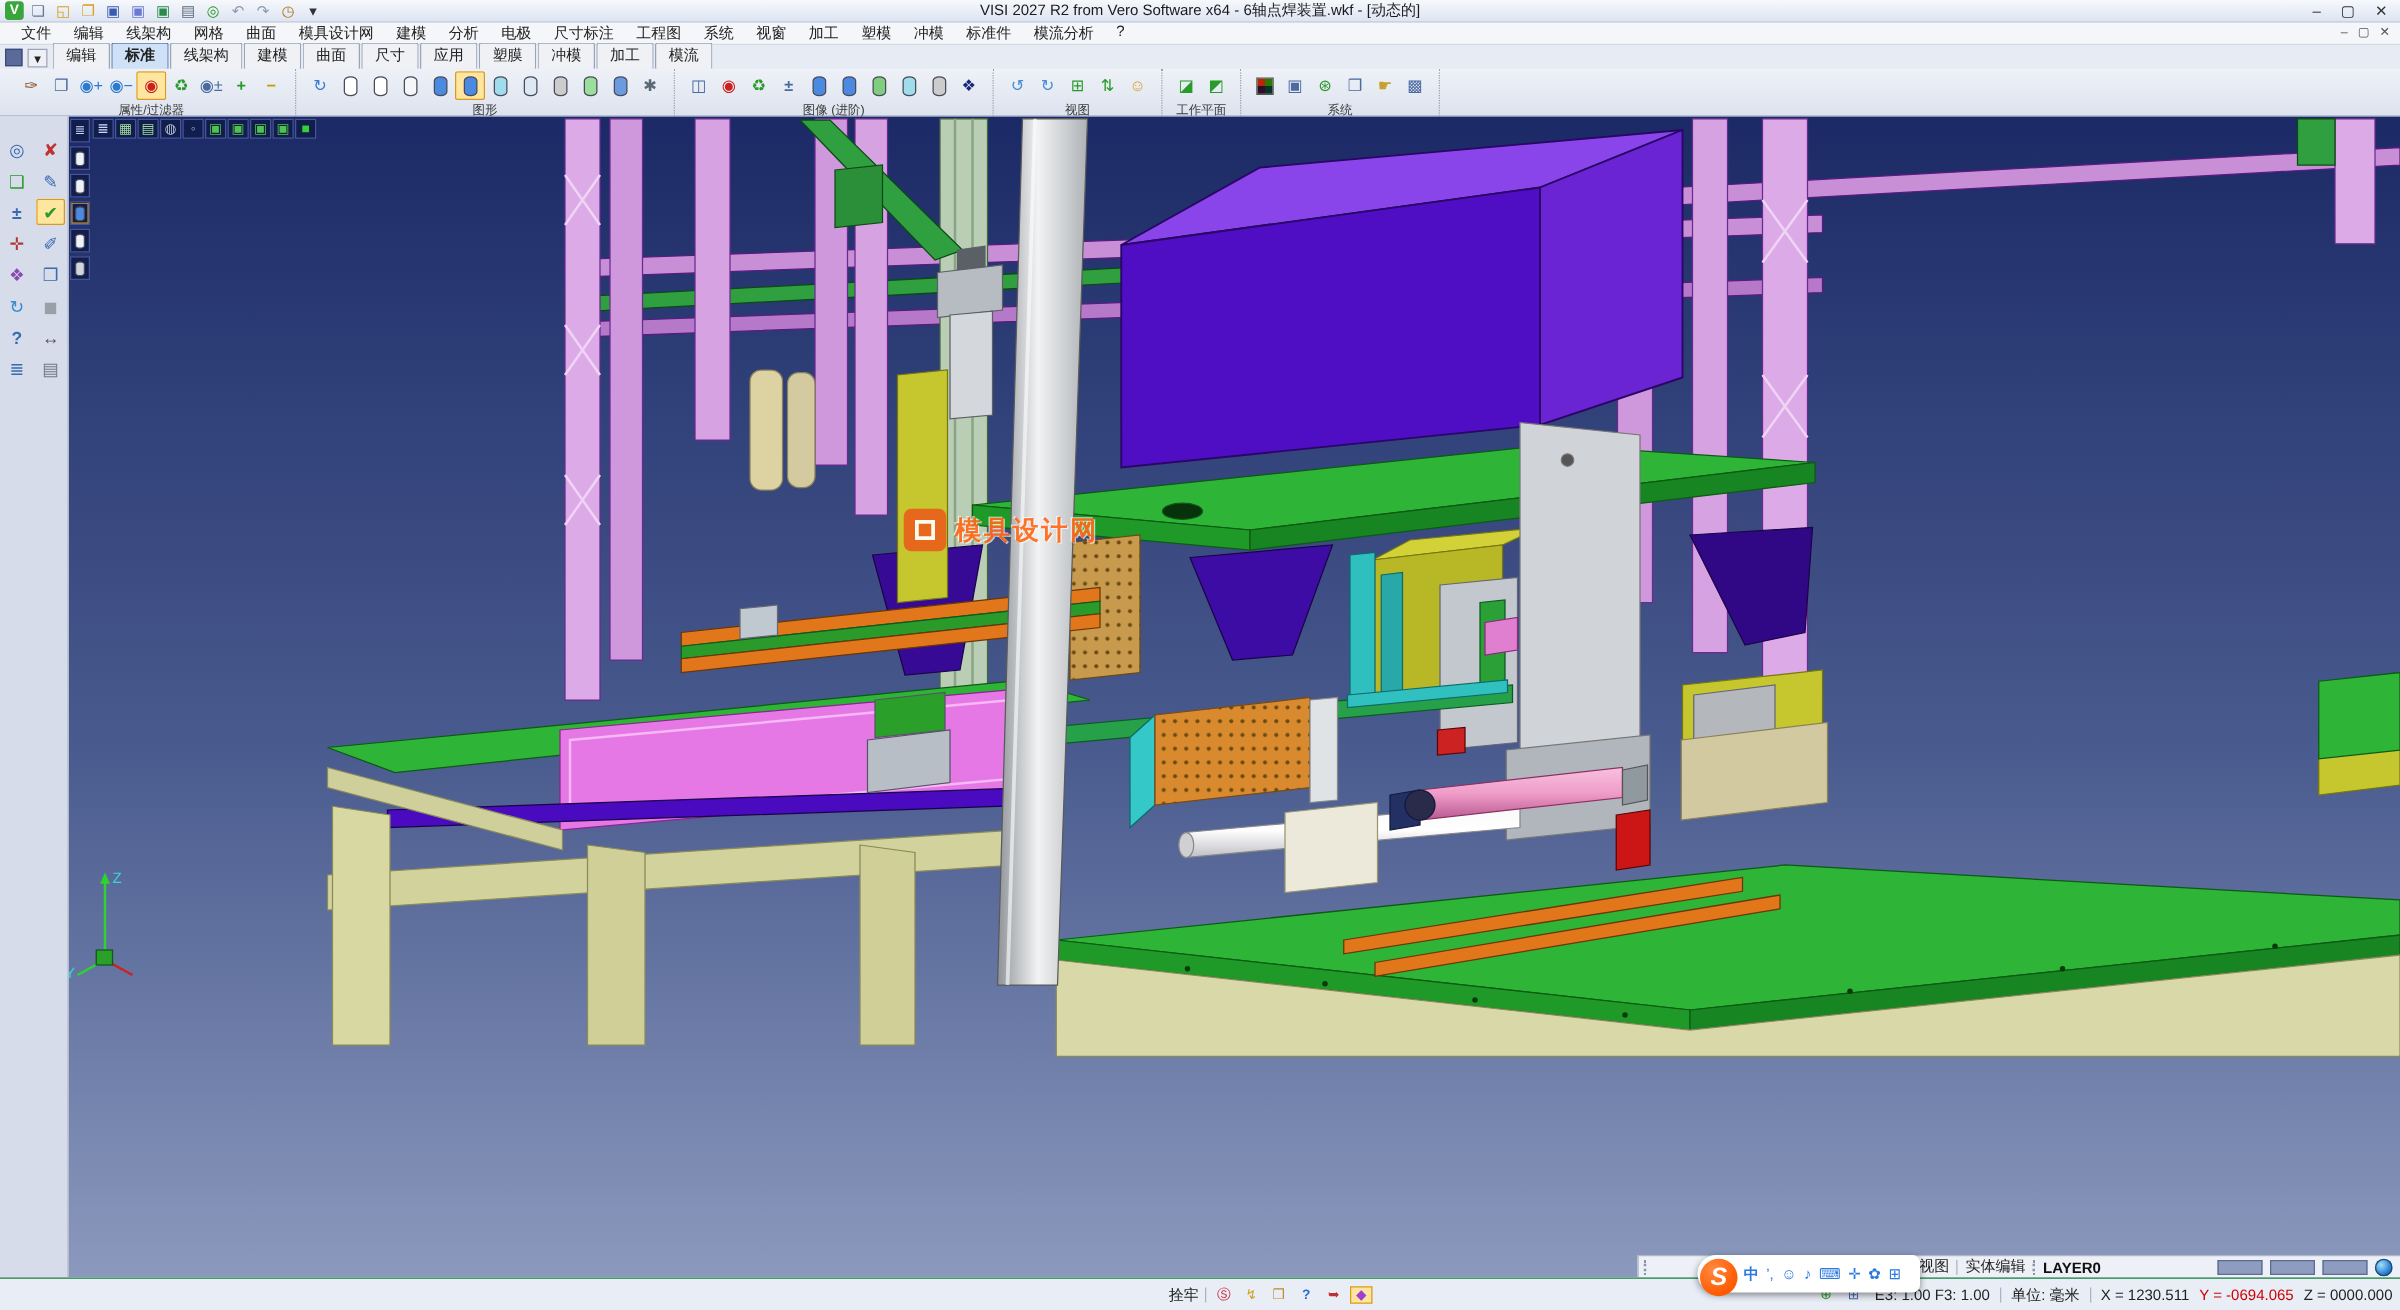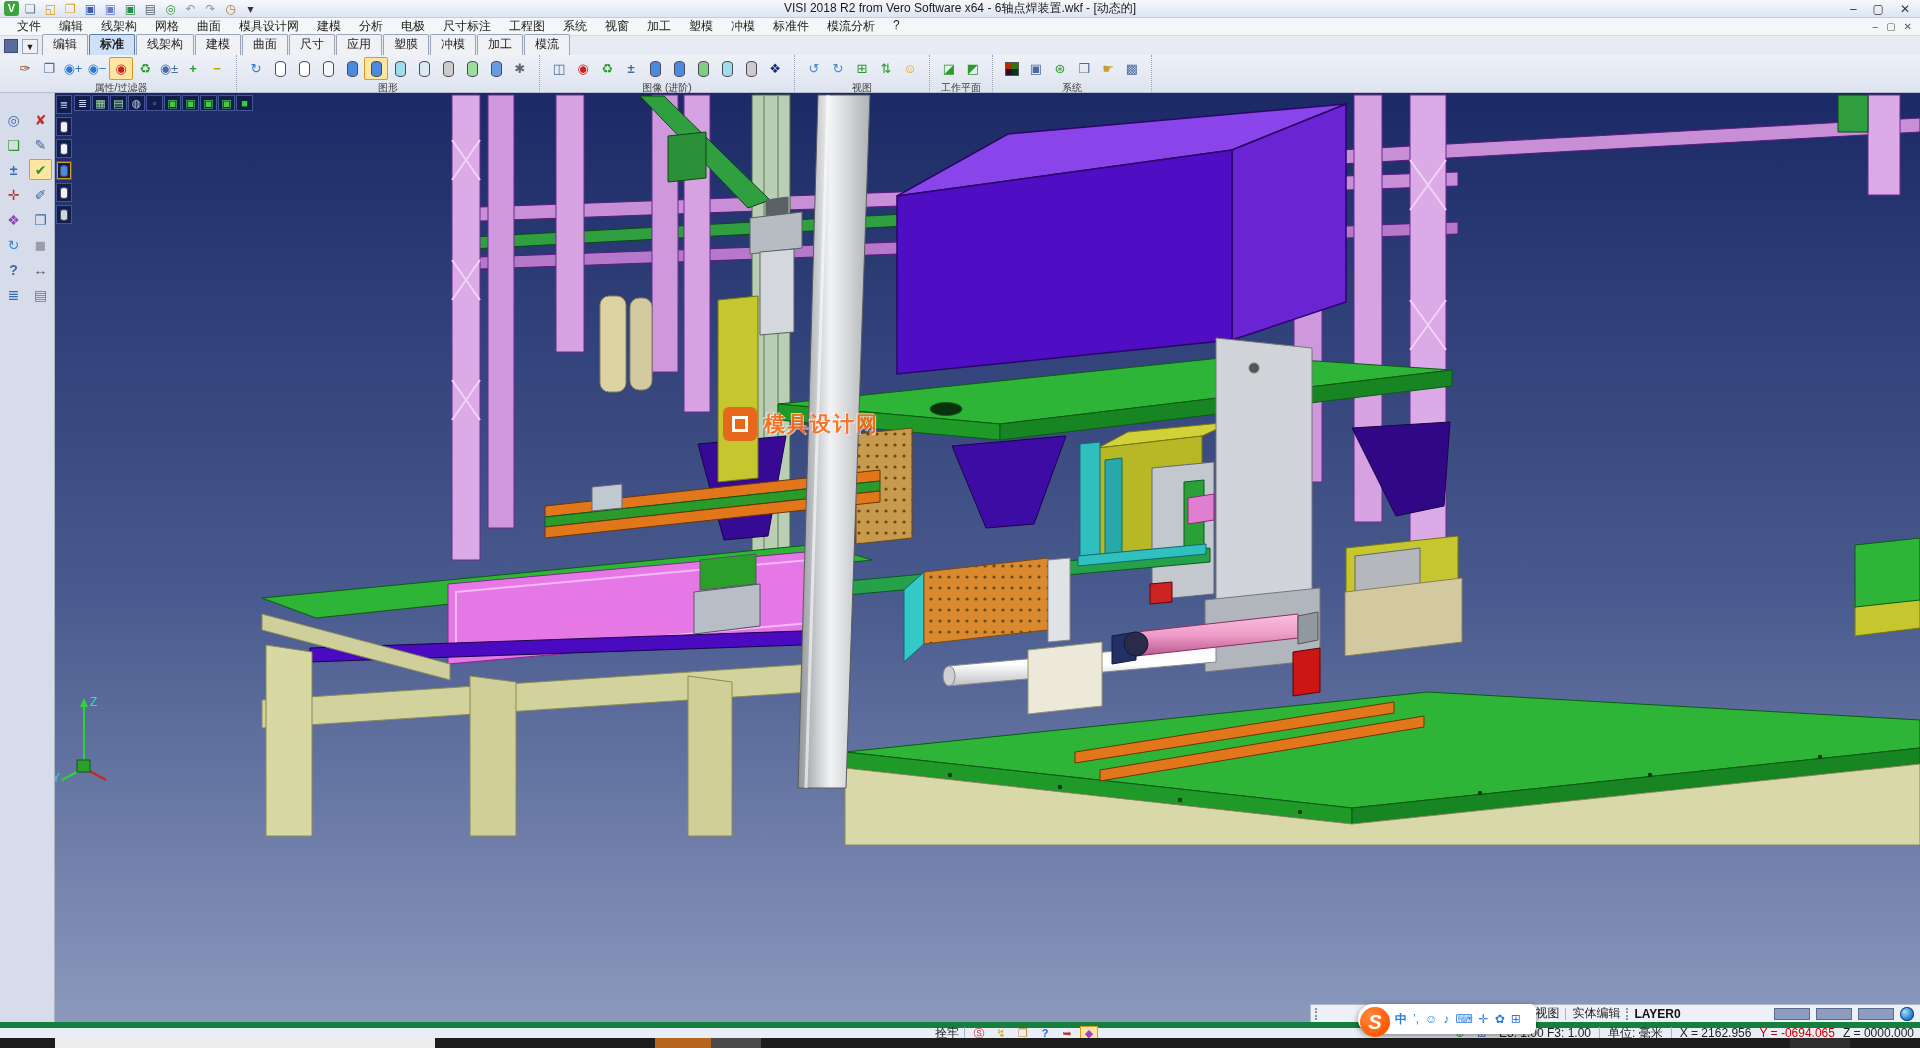--- a/index.html
+++ b/index.html
@@ -76,21 +76,21 @@
     font-size:12px;gap:6px;padding:0 6px 0 4px;}
   .grip{width:4px;height:12px;border-left:2px dotted #8a94a8;}
   .vsep{width:0;height:12px;border-left:1px solid #aab2c4;}
   .dotsep{width:0;height:12px;border-left:2px dotted #8a94a8;}
   .swatch{width:36px;height:12px;background:#8e9dbf;border:1px solid #5a6a90;display:inline-block;}
   .globe{width:14px;height:14px;border-radius:50%;display:inline-block;
     background:radial-gradient(circle at 35% 35%,#9fe0f8,#2a7ad0 60%,#1a4a90);box-shadow:inset 0 0 0 1px #1a4a70;}
   .layer-label{font-weight:bold;color:#111;}
 
   
-  .statusbar{position:relative;height:16px;background:#e9edf6;border-top:6px solid #15803d;font-size:12px;}
+  .statusbar{position:relative;height:27px;background:#e9edf6;border-top:1px solid #15803d;font-size:12px;}
   .sb-mid{position:absolute;left:935px;top:0;height:100%;display:flex;align-items:center;gap:5px;}
   .sbicon{width:18px;height:14px;display:flex;align-items:center;justify-content:center;font-size:11px;line-height:1;}
   .sb-right{position:absolute;right:6px;top:0;height:100%;display:flex;align-items:center;gap:8px;white-space:nowrap;}
   .coord-y{color:#cc0000;}
 
   
   .taskbar{position:relative;height:10px;background:#1d1d1d;}
   .taskbar .tseg{position:absolute;top:0;height:100%;}
 
   
@@ -117,21 +117,21 @@
         <span class="qicon" style="color: rgb(58, 90, 176);">▣</span>
         <span class="qicon" style="color: rgb(106, 122, 208);">▣</span>
         <span class="qicon" style="color: rgb(42, 138, 74);">▣</span>
         <span class="qicon" style="color: rgb(90, 104, 120);">▤</span>
         <span class="qicon" style="color: rgb(42, 154, 42);">◎</span>
         <span class="qicon" style="color: rgb(138, 152, 176);">↶</span>
         <span class="qicon" style="color: rgb(138, 152, 176);">↷</span>
         <span class="qicon" style="color: rgb(176, 128, 48);">◷</span>
         <span class="qicon" style="color: rgb(51, 51, 51);">▾</span>
       </div>
-    <div class="title-text">VISI 2018 R2 from Vero Software x64 - 6轴点焊装置.wkf - [动态的]</div>
+    <div class="title-text">VISI 2027 R2 from Vero Software x64 - 6轴点焊装置.wkf - [动态的]</div>
     <div class="wctrl">
         <span>–</span>
         <span>▢</span>
         <span>✕</span>
       </div>
   </div>
 
   <div class="menubar">
     <div style="display:flex">
         <span class="menu-item">文件</span>
@@ -583,21 +583,21 @@
     </div>
     <div class="sb-right">
       <span style="display:flex;gap:4px">
           <span class="sbicon" style="color: rgb(42, 154, 42);">⊕</span>
           <span class="sbicon" style="color: rgb(74, 106, 176);">⊞</span>
         </span>
       <span>E3: 1.00 F3: 1.00</span>
       <span class="vsep"></span>
       <span>单位: 毫米</span>
       <span class="vsep"></span>
-      <span>X = 2162.956</span>
+      <span>X = 1230.511</span>
       <span class="coord-y">Y = -0694.065</span>
       <span>Z = 0000.000</span>
     </div>
   </div>
 
   <div class="taskbar">
     <div class="tseg" style="left:55px;width:380px;background:#ededee"></div>
     <div class="tseg" style="left:655px;width:56px;background:#b5651d"></div>
     <div class="tseg" style="left:711px;width:50px;background:#4a4a4a"></div>
     <div class="tseg" style="left:1790px;width:60px;background:#2e2e2e"></div>

